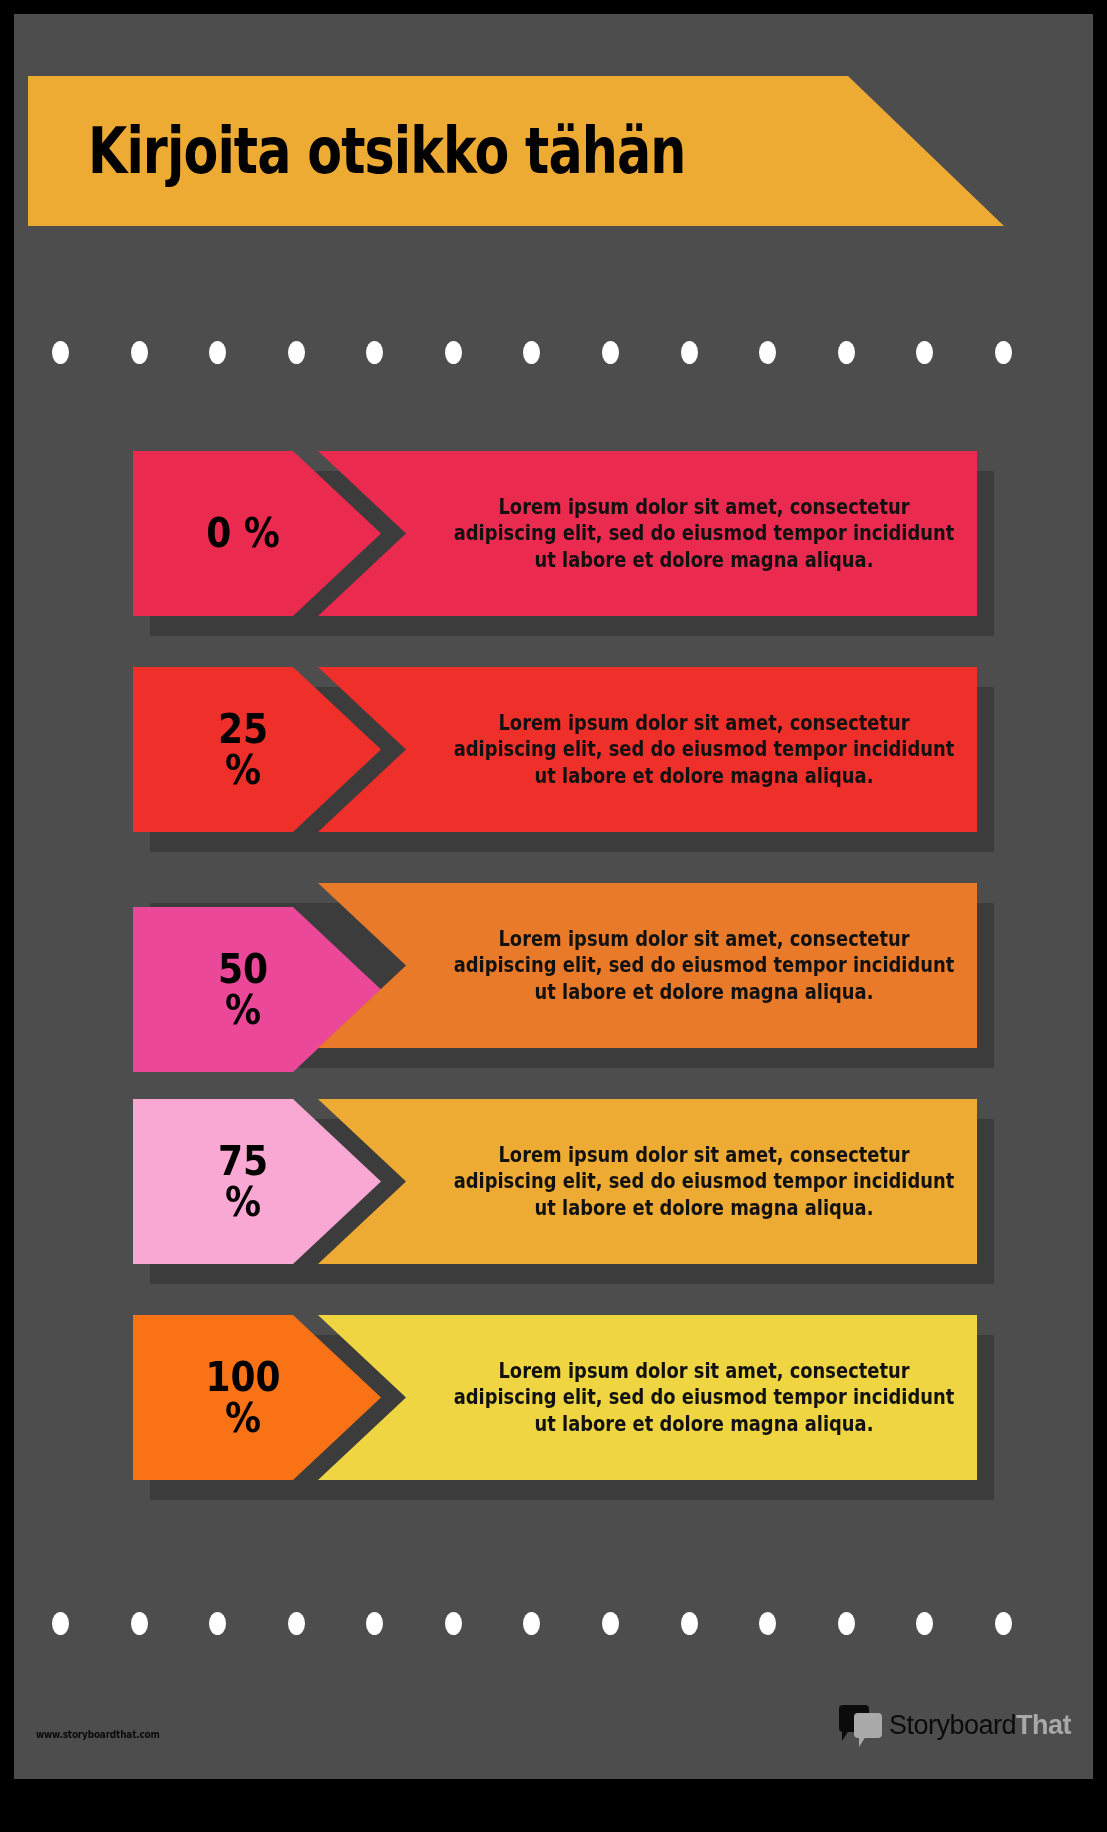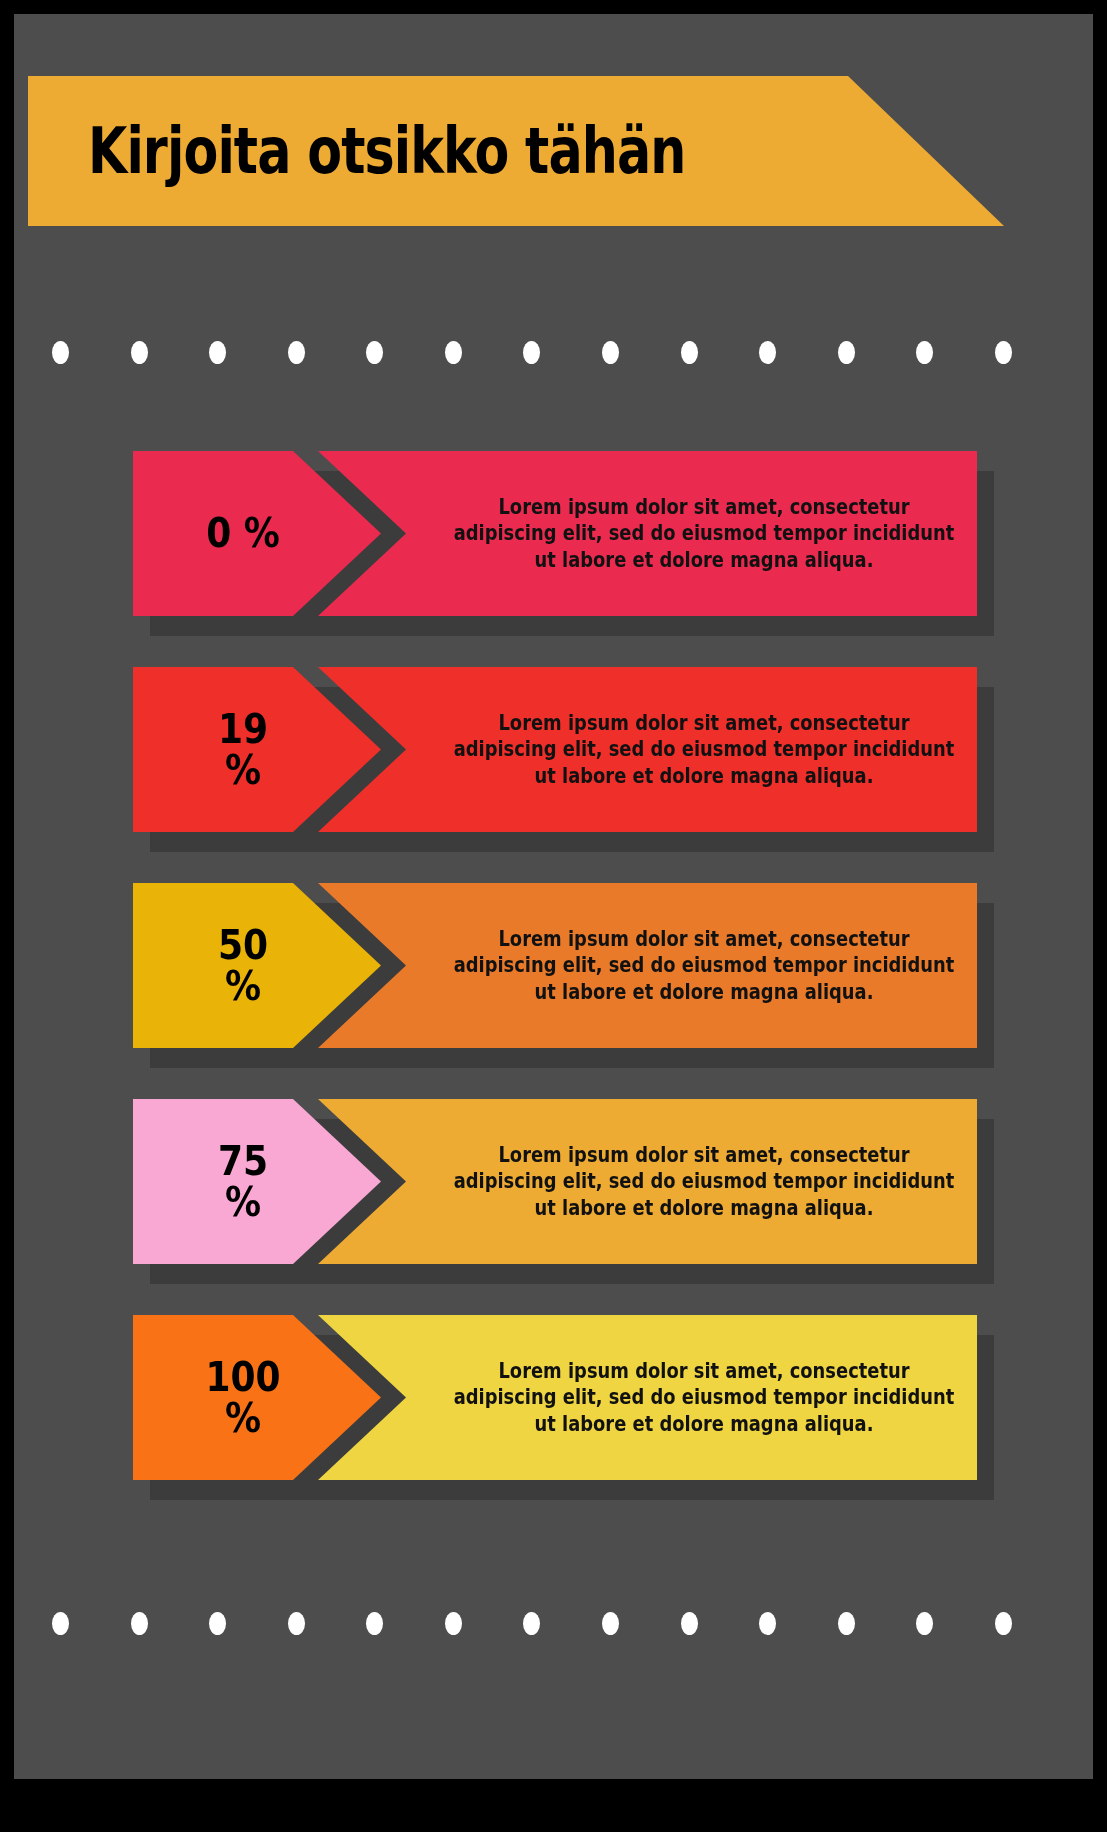--- a/index.html
+++ b/index.html
@@ -137,33 +137,33 @@
           <div class="bar-right" style="background: rgb(234, 43, 79);">
             <div class="body-text">Lorem ipsum dolor sit amet, consectetur adipiscing elit, sed do eiusmod tempor incididunt ut labore et dolore magna aliqua.</div>
           </div>
         </div>
       </div>
       <div class="row-wrap">
         <div class="row-shadow"></div>
         <div class="row-bar">
           <div class="bar-left" style="background: rgb(239, 47, 42);">
             <div class="pct">
-              <span class="num">19</span>
+              <span class="num">25</span>
               <span class="sym">%</span>
             </div>
           </div>
           <div class="bar-right" style="background: rgb(239, 47, 42);">
             <div class="body-text">Lorem ipsum dolor sit amet, consectetur adipiscing elit, sed do eiusmod tempor incididunt ut labore et dolore magna aliqua.</div>
           </div>
         </div>
       </div>
       <div class="row-wrap">
         <div class="row-shadow"></div>
         <div class="row-bar">
-          <div class="bar-left" style="background: #eab308;">
+          <div class="bar-left" style="background: #ec4899; margin-top: 24px;">
             <div class="pct">
               <span class="num">50</span>
               <span class="sym">%</span>
             </div>
           </div>
           <div class="bar-right" style="background: rgb(232, 122, 42);">
             <div class="body-text">Lorem ipsum dolor sit amet, consectetur adipiscing elit, sed do eiusmod tempor incididunt ut labore et dolore magna aliqua.</div>
           </div>
         </div>
       </div>
@@ -206,14 +206,26 @@
       <div class="dot" style="background: rgb(255, 255, 255);"></div>
       <div class="dot" style="background: rgb(255, 255, 255);"></div>
       <div class="dot" style="background: rgb(255, 255, 255);"></div>
       <div class="dot" style="background: rgb(255, 255, 255);"></div>
       <div class="dot" style="background: rgb(255, 255, 255);"></div>
       <div class="dot" style="background: rgb(255, 255, 255);"></div>
       <div class="dot" style="background: rgb(255, 255, 255);"></div>
       <div class="dot" style="background: rgb(255, 255, 255);"></div>
     </div>
 
+  <div id="footer">
+    <div id="footer-url">www.storyboardthat.com</div>
+    <div id="logo">
+      <div id="logo-mark">
+        <div id="logo-bubble-back"></div>
+        <div id="logo-bubble-front"></div>
+      </div>
+      <div id="logo-text">
+        <span class="sb" style="color: rgb(11, 11, 11);">Storyboard</span><span class="tt" style="color: rgb(169, 169, 169);">That</span>
+      </div>
+    </div>
+  </div>
 
 </div>
 
 </body></html>

